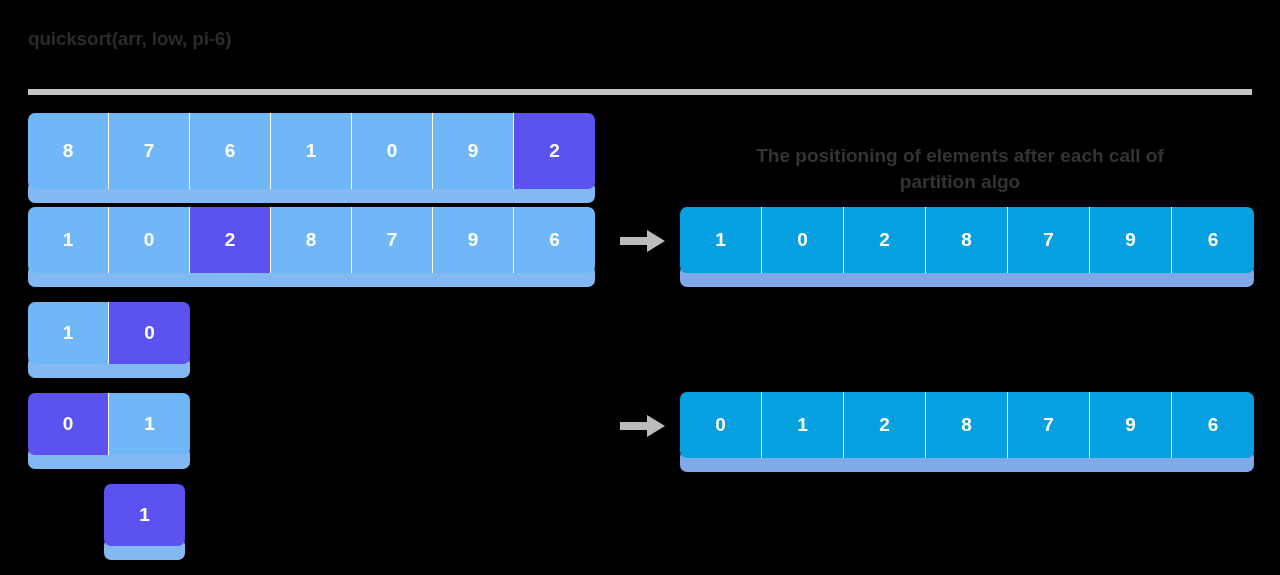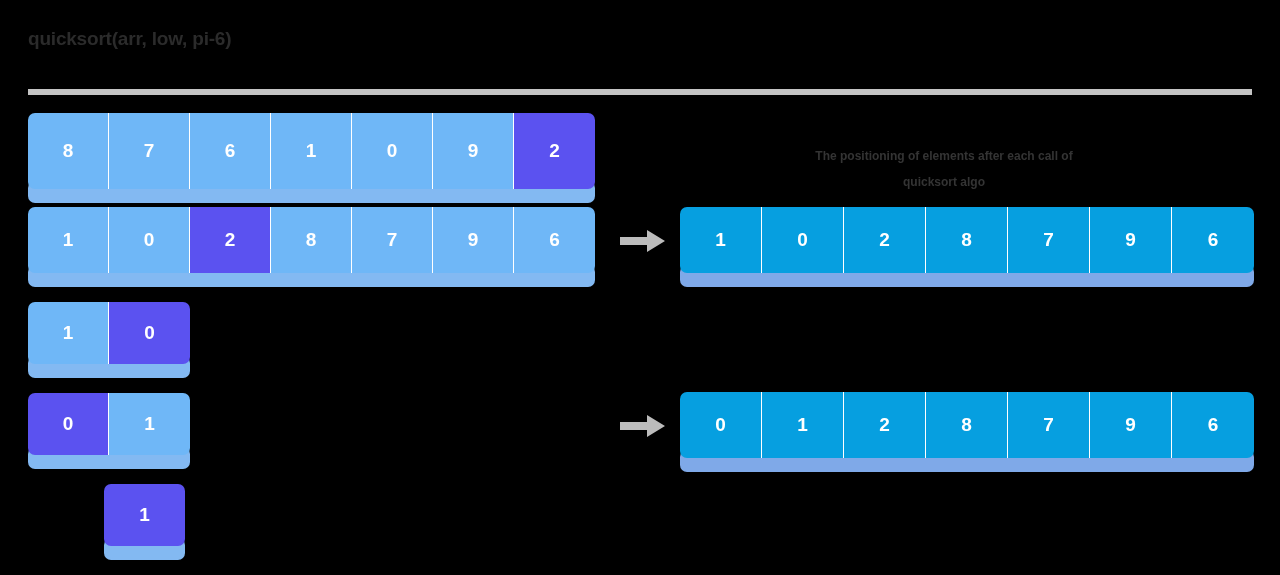--- a/index.html
+++ b/index.html
@@ -76,25 +76,25 @@
     border-right: 1px solid #ffffff;
   }
   .cell:last-child { border-right: none; }
   .cell.base      { background: #6fb7f7; }
   .cell.highlight { background: #5b52f0; }
   .cell.solid     { background: #069fe0; }
 
   
   .right-caption {
     position: absolute;
-    left: 684px;
+    left: 700px;
     top: 143px;
     width: 520px;
     text-align: center;
-    font-size: 12px;
+    font-size: 19px;
     font-weight: bold;
     line-height: 26px;
     color: #343434;
   }
 
   
   .arrow {
     position: absolute;
     width: 46px;
     height: 26px;
@@ -153,21 +153,21 @@
 
 <div class="array-row" id="left-row-4" style="left:104px; top:484px;">
   <div class="shadow-pad"></div>
   <div class="cells">
     <div class="cell highlight" style="width:81px;height:62px;">1</div>
   </div>
 </div>
 
 <div class="right-caption">
   <div>The positioning of elements after each call of</div>
-  <div>quicksort algo</div>
+  <div>partition algo</div>
 </div>
 
 <div class="arrow" style="left:620px; top:228px;">
   <svg width="46" height="26" viewBox="0 0 46 26">
     <path d="M0 9 H27 V2 L45 13 L27 24 V17 H0 Z" fill="#bcbcbc"></path>
   </svg>
 </div>
 <div class="arrow" style="left:620px; top:413px;">
   <svg width="46" height="26" viewBox="0 0 46 26">
     <path d="M0 9 H27 V2 L45 13 L27 24 V17 H0 Z" fill="#bcbcbc"></path>

